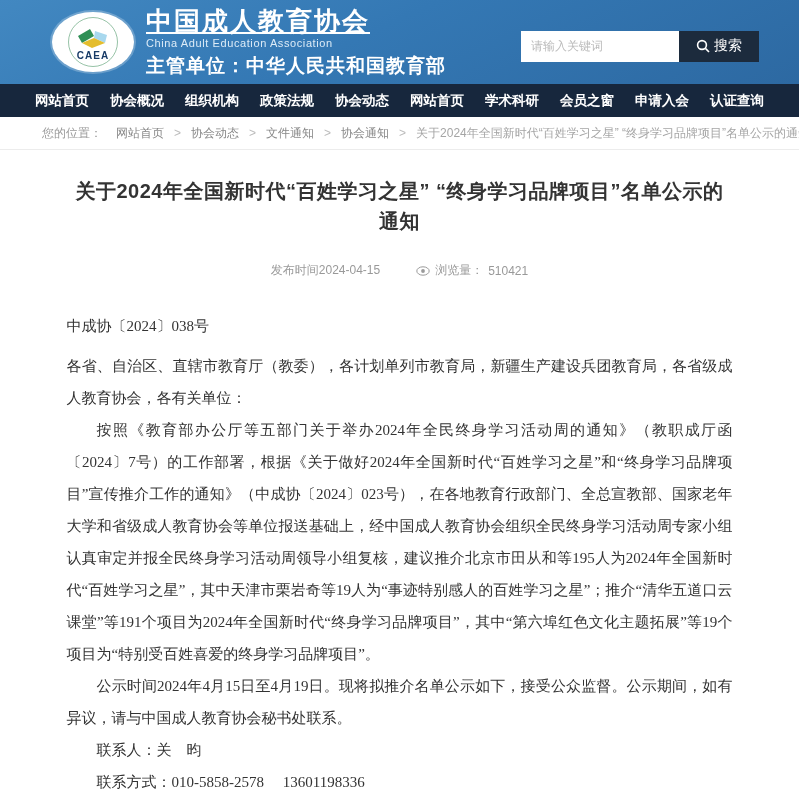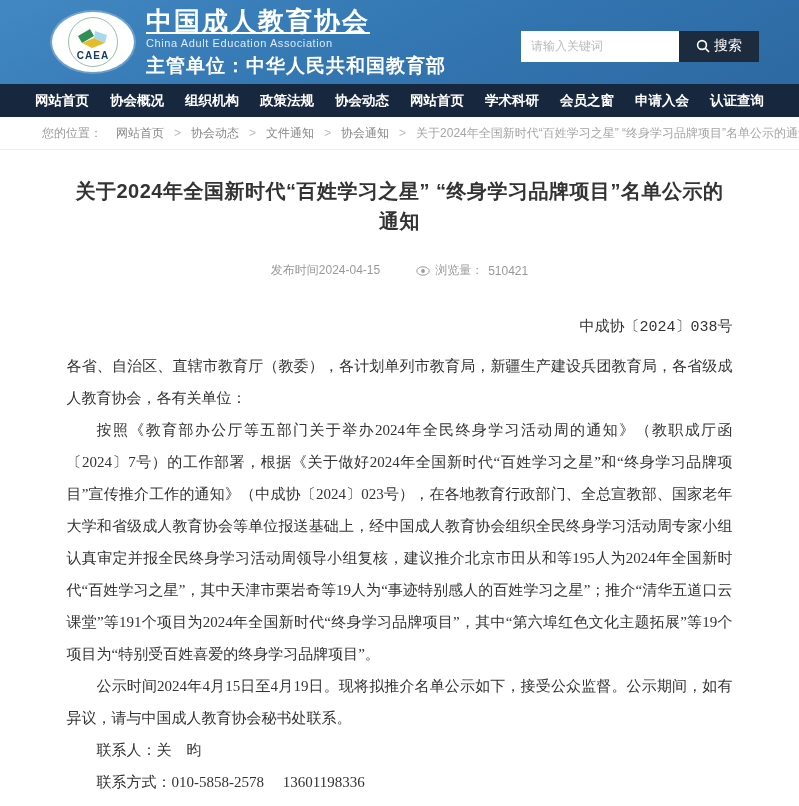--- a/index.html
+++ b/index.html
@@ -58,22 +58,22 @@
   .article h1 {
     font-size:20px; font-weight:700; color:#333; text-align:center;
     letter-spacing:.5px; line-height:30px;
   }
   .meta {
     margin-top:26px; text-align:center; font-size:12px; color:#999;
     display:flex; justify-content:center; align-items:center; gap:6px;
   }
   .meta .views { display:inline-flex; align-items:center; gap:5px; margin-left:30px; }
   .doc-number {
-    margin-top:38px; text-align:right; font-size:15px;
-    font-family:Liberation Mono, monospace;
+    margin-top:38px; text-align:left; font-size:15px;
+    font-family:Liberation Serif, serif;
   }
   .body-text { margin-top:14px; font-family:"Liberation Serif", serif; }
   .body-text p { font-size:15px; line-height:32px; text-align:justify; color:#333; }
   .body-text p.indent { text-indent:2em; }
   .icon-svg { display:block; }
 </style>
 </head>
 <body>
 
 <div>

